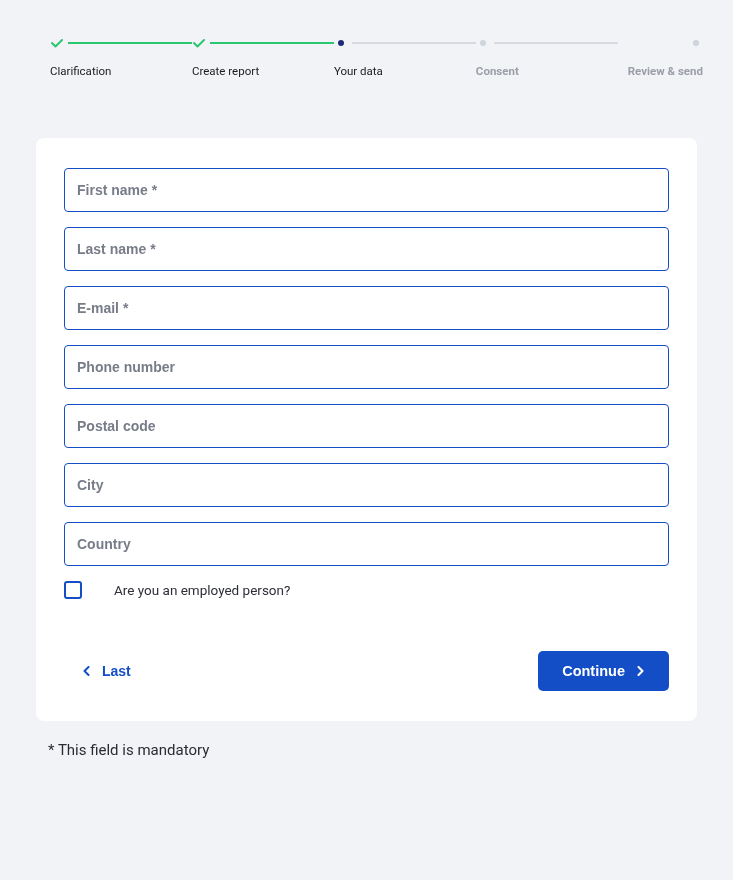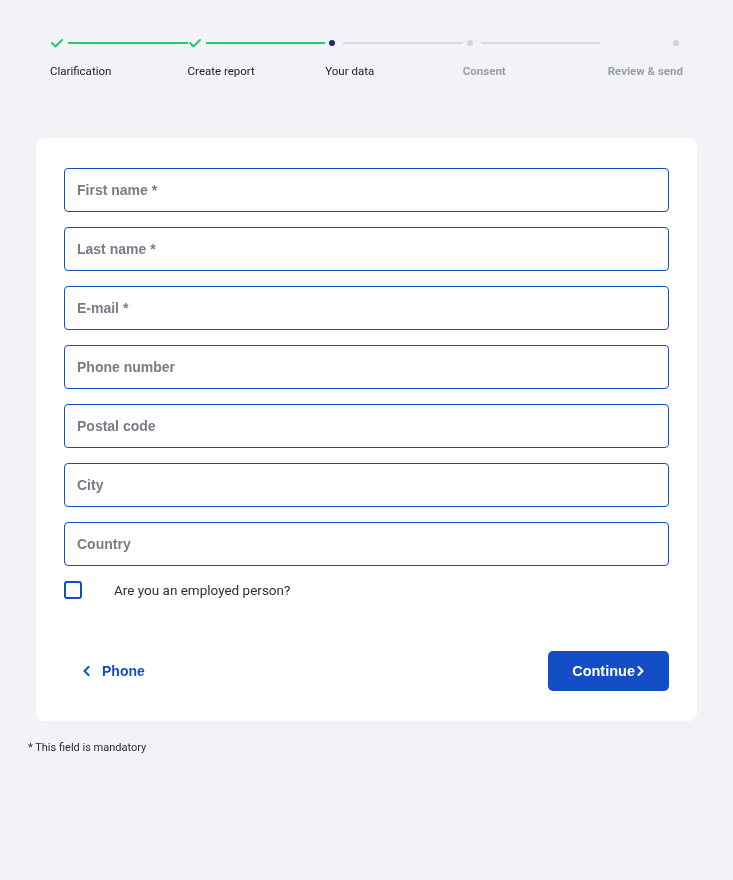--- a/index.html
+++ b/index.html
@@ -10,21 +10,21 @@
     body {
       font-family: -apple-system, BlinkMacSystemFont, 'Segoe UI', Roboto, sans-serif;
       background-color: #f2f3f7;
       width: 733px;
       min-height: 880px;
     }
     .stepper {
       display: flex;
       justify-content: space-between;
       align-items: flex-start;
-      padding: 36px 50px 20px 50px;
+      padding: 36px 30px 20px 50px;
       gap: 0;
     }
     .step {
       display: flex;
       flex-direction: column;
       align-items: center;
       flex: 1;
       position: relative;
     }
     .step-icon-row {
@@ -141,38 +141,39 @@
       cursor: pointer;
       padding: 10px 18px;
     }
     .back-btn svg {
       width: 10px;
       height: 10px;
     }
     .continue-btn {
       display: flex;
       align-items: center;
+      gap: 10px;
       background-color: #144ec7;
       color: #fff;
       font-weight: 700;
       font-size: 14.5px;
       border: none;
       border-radius: 5px;
       padding: 12px 24px;
       cursor: pointer;
     }
     .continue-btn svg {
       width: 10px;
       height: 10px;
     }
 
     .footer-note {
-      font-size: 11px;
+      font-size: 15px;
       color: #2a2c33;
-      margin: 20px 28px;
+      margin: 20px 48px;
     }
   </style>
 </head>
 <body>
 
 <div class="stepper">
   <div class="step">
     <div class="step-icon-row">
       <span class="step-marker">
         <svg viewBox="0 0 14 14" fill="none" stroke="#29c76f" stroke-width="2" stroke-linecap="round" stroke-linejoin="round">
@@ -240,21 +241,21 @@
     <span class="checkbox-label">Are you an employed person?</span>
   </div>
 
   <div class="button-row">
     <button class="back-btn">
       <span>
         <svg viewBox="0 0 10 10" fill="none" stroke="#144ec7" stroke-width="2" stroke-linecap="round" stroke-linejoin="round">
             <polyline points="6.5,1 2.5,5 6.5,9"></polyline>
           </svg>
       </span>
-      <span>Phone</span>
+      <span>Last</span>
     </button>
     <button class="continue-btn">
       <span>Continue</span>
       <span>
         <svg viewBox="0 0 10 10" fill="none" stroke="#fff" stroke-width="2" stroke-linecap="round" stroke-linejoin="round">
             <polyline points="3.5,1 7.5,5 3.5,9"></polyline>
           </svg>
       </span>
     </button>
   </div>

